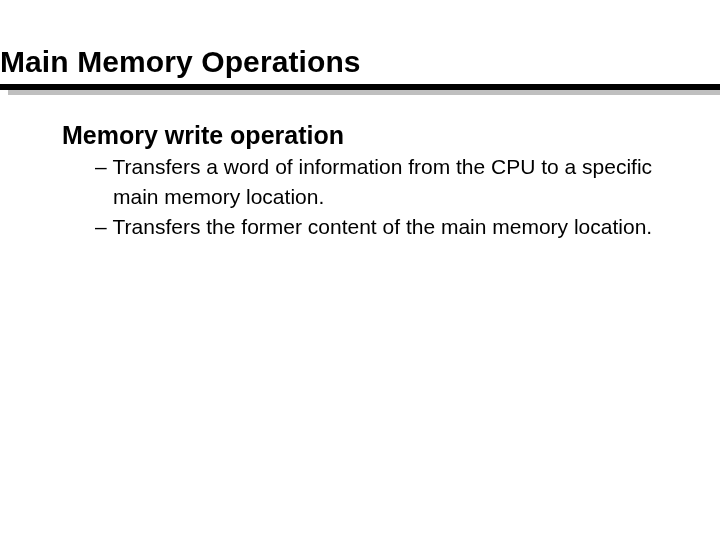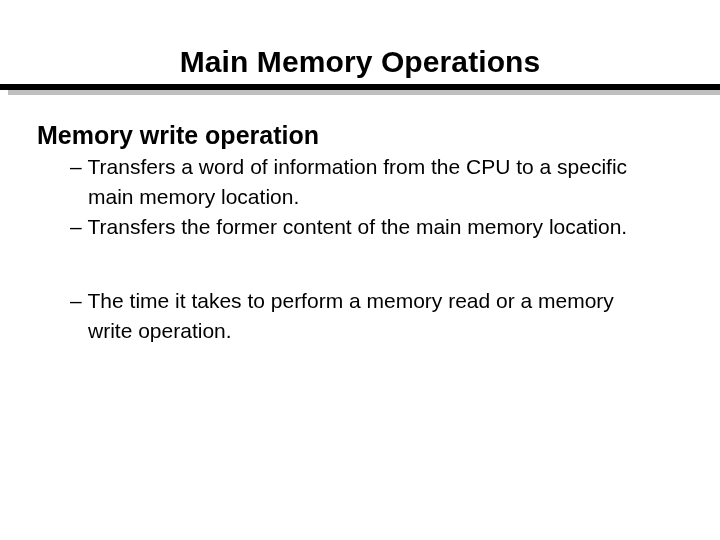--- a/index.html
+++ b/index.html
@@ -28,21 +28,21 @@
     position: absolute;
     left: 0;
     top: 44px;
     width: 720px;
     height: 40px;
   }
   .slide-title {
     font-size: 30px;
     font-weight: bold;
     line-height: 36px;
-    text-align: center;
+    text-align: left;
     letter-spacing: 0.1px;
     white-space: nowrap;
     box-sizing: border-box;
   }
 
   
   .divider {
     position: absolute;
     left: 0;
     top: 84px;
@@ -65,20 +65,21 @@
     height: 5px;
     background: #bfbfbf;
   }
 
   
   .body-zone {
     position: absolute;
     left: 0;
     top: 118px;
     width: 656px;
+    padding-left: 25px;
   }
   .block {
     margin: 0;
     padding: 0;
   }
   .heading {
     font-size: 25px;
     font-weight: bold;
     line-height: 34px;
     padding-left: 37px;
@@ -129,19 +130,16 @@
       <div class="heading">Memory write operation</div>
       <ul class="sub-list">
         <li class="sub-item"><span class="dash">–</span>&nbsp;<span class="sub-text">Transfers a word of information from the CPU to a specific main memory location.</span></li>
         <li class="sub-item"><span class="dash">–</span>&nbsp;<span class="sub-text">Transfers the former content of the main memory location.</span></li>
       </ul>
     </div>
 
     <div class="spacer"></div>
 
     <div class="block">
-      <ul class="sub-list">
-        <li class="sub-item"><span class="dash">–</span>&nbsp;<span class="sub-text">The time it takes to perform a memory read or a memory write operation.</span></li>
-      </ul>
     </div>
 
   </div>
 </div>
 
 </body></html>

